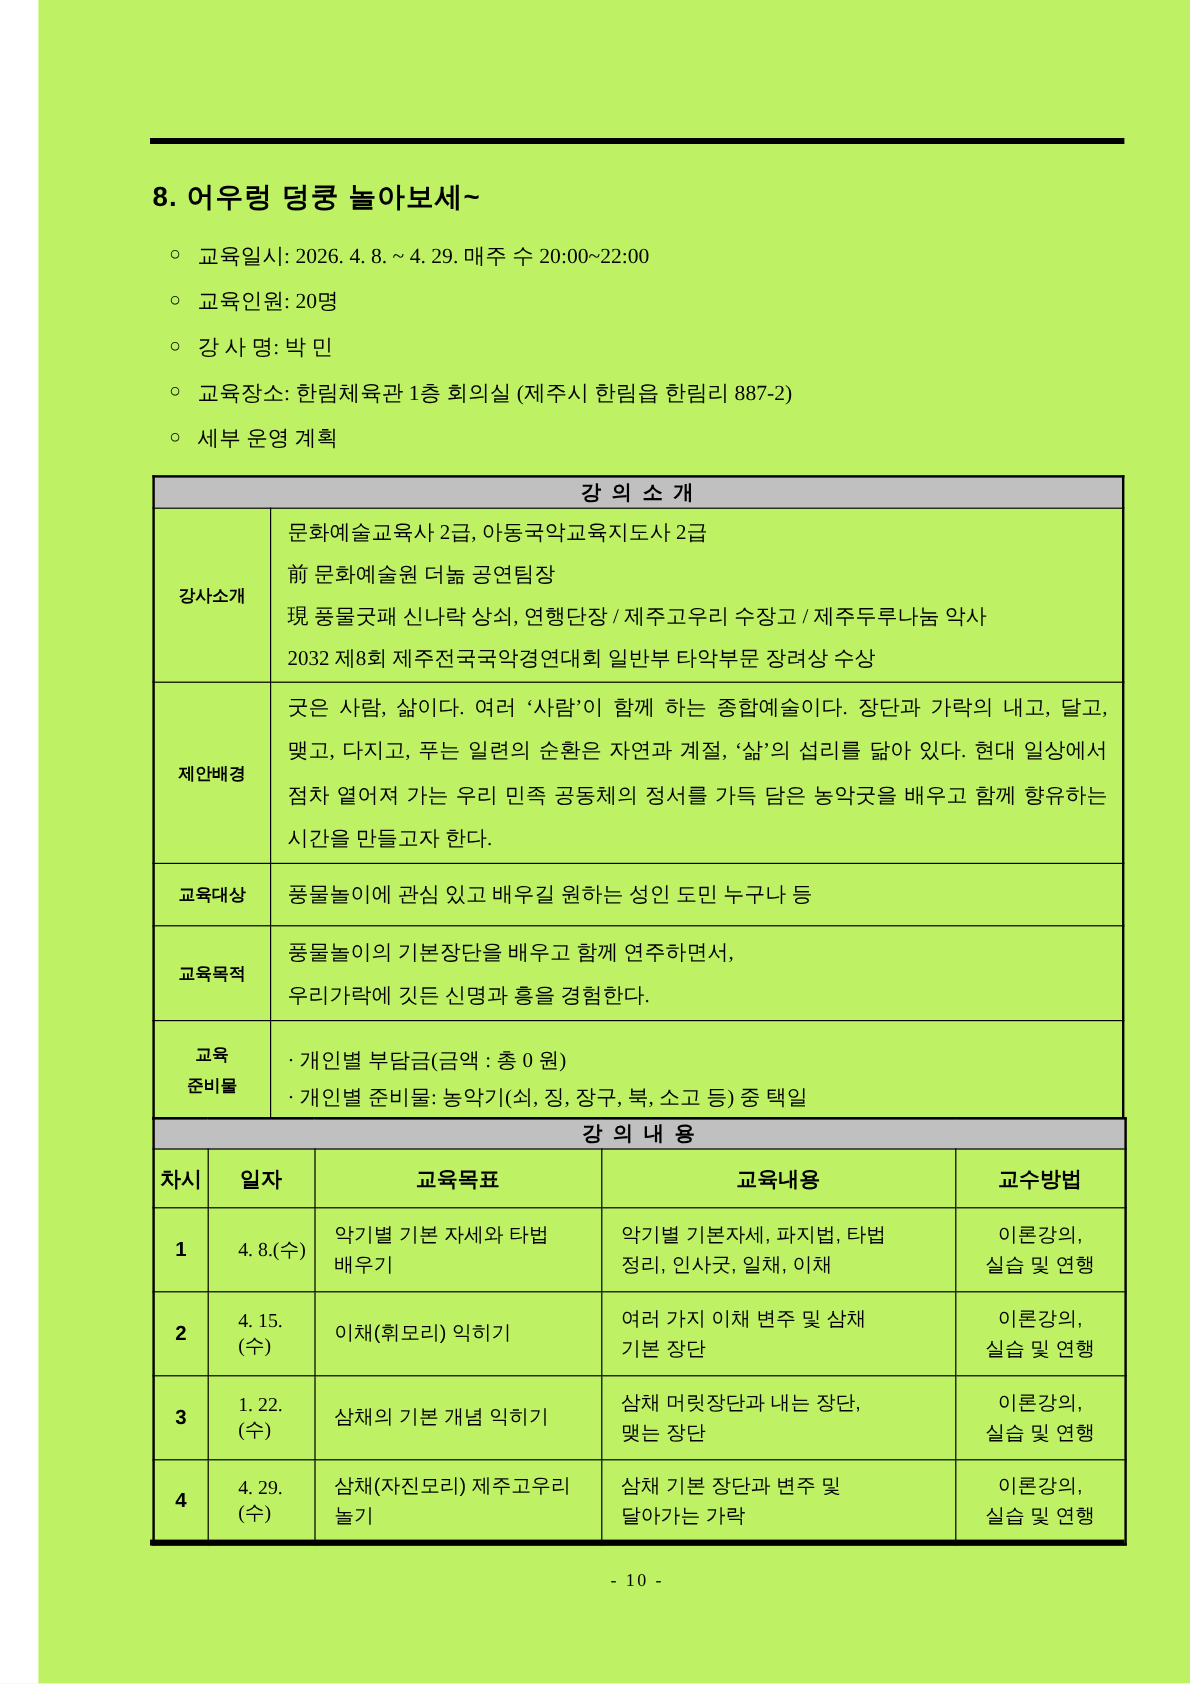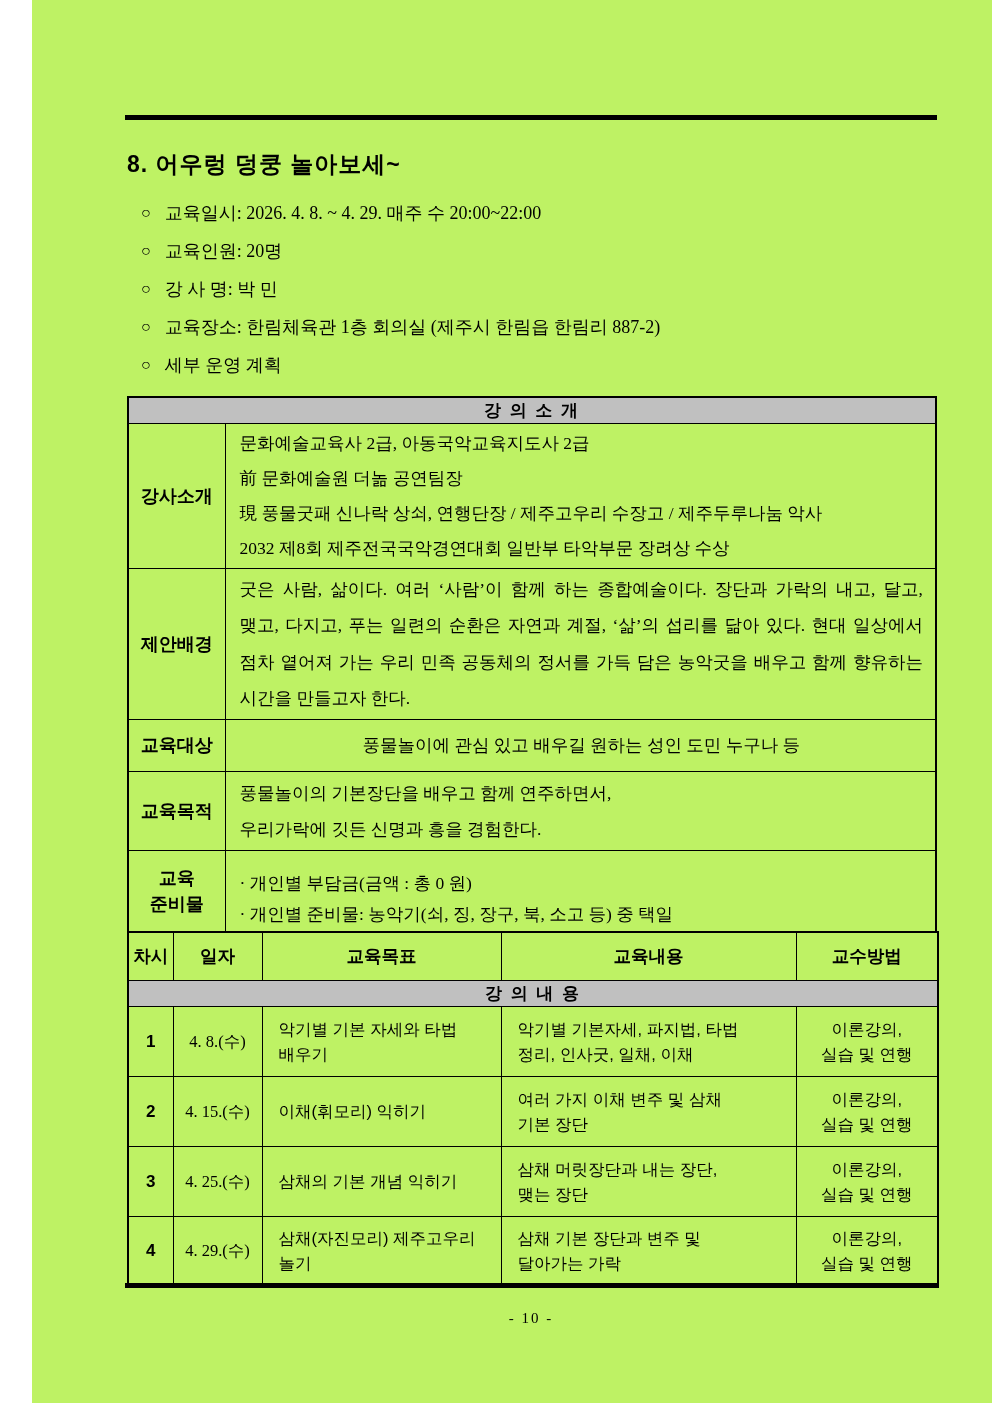--- a/index.html
+++ b/index.html
@@ -48,28 +48,28 @@
     font-size: 17px;
     letter-spacing: 2px;
   }
 
   .t1 col.c-label { width: 97px; }
   .t1 td.label {
     text-align: center;
     vertical-align: middle;
     font-family: "Liberation Sans", "DejaVu Sans", sans-serif;
     font-weight: bold;
-    font-size: 18px;
+    font-size: 14px;
     line-height: 26px;
   }
   .t1 td.body { font-size: 17.5px; padding: 2px 12px 2px 14px; vertical-align: middle; }
   .r-instructor .ln { line-height: 35px; }
   .r-background p.just { line-height: 36.5px; text-align: justify; margin: 0; }
   .r-target { height: 52px; }
-  .r-target .ln { line-height: 26px; text-align: center; }
+  .r-target .ln { line-height: 26px; }
   .r-goal .ln { line-height: 36px; }
   .r-goal td.body { padding-top: 3px; padding-bottom: 3px; }
   .r-materials .ln { line-height: 31px; }
   .r-materials td.body { padding-top: 17px; padding-bottom: 1px; }
 
   .t2 col.c-no { width: 45px; }
   .t2 col.c-date { width: 89px; }
   .t2 col.c-goal { width: 239px; }
   .t2 col.c-content { width: 295px; }
   .t2 col.c-method { width: 142px; }
@@ -82,21 +82,21 @@
     vertical-align: middle;
   }
   .t2 tr.datarow { height: 70px; }
   .t2 td { vertical-align: middle; }
   .t2 td.c-session {
     text-align: center;
     font-family: "Liberation Sans", "DejaVu Sans", sans-serif;
     font-weight: bold;
     font-size: 17px;
   }
-  .t2 td.c-date { text-align: center; font-size: 16.5px; }
+  .t2 td.c-date { font-size: 16.5px; padding-left: 25px; }
   .t2 td.c-goal, .t2 td.c-content {
     font-family: "Liberation Sans", "DejaVu Sans", sans-serif;
     font-size: 16.5px;
     padding-left: 16px;
     padding-right: 6px;
   }
   .t2 td.c-method {
     font-family: "Liberation Sans", "DejaVu Sans", sans-serif;
     font-size: 16.5px;
     text-align: center;
@@ -225,28 +225,28 @@
     <table class="t2">
       <colgroup>
         <col class="c-no">
           <col class="c-date">
           <col class="c-goal">
           <col class="c-content">
           <col class="c-method">
       </colgroup>
       <tbody>
           <tr>
+        <td colspan="5" class="caption-cell">강 의 내 용</td>
+      </tr>
+      <tr>
         <th class="colhead">차시</th>
         <th class="colhead">일자</th>
         <th class="colhead">교육목표</th>
         <th class="colhead">교육내용</th>
         <th class="colhead">교수방법</th>
-      </tr>
-      <tr>
-        <td colspan="5" class="caption-cell">강 의 내 용</td>
       </tr>
 
       <tr class="datarow">
         <td class="c-session">1</td>
         <td class="c-date">4. 8.(수)</td>
         <td class="c-goal">
           <div class="ln">악기별 기본 자세와 타법</div>
           <div class="ln">배우기</div>
         </td>
         <td class="c-content">
@@ -271,21 +271,21 @@
           <div class="ln">기본 장단</div>
         </td>
         <td class="c-method">
           <div class="ln">이론강의,</div>
           <div class="ln">실습 및 연행</div>
         </td>
       </tr>
 
       <tr class="datarow">
         <td class="c-session">3</td>
-        <td class="c-date">4. 25.(수)</td>
+        <td class="c-date">1. 22.(수)</td>
         <td class="c-goal">
           <div class="ln">삼채의 기본 개념 익히기</div>
           <div class="ln"></div>
         </td>
         <td class="c-content">
           <div class="ln">삼채 머릿장단과 내는 장단,</div>
           <div class="ln">맺는 장단</div>
         </td>
         <td class="c-method">
           <div class="ln">이론강의,</div>

